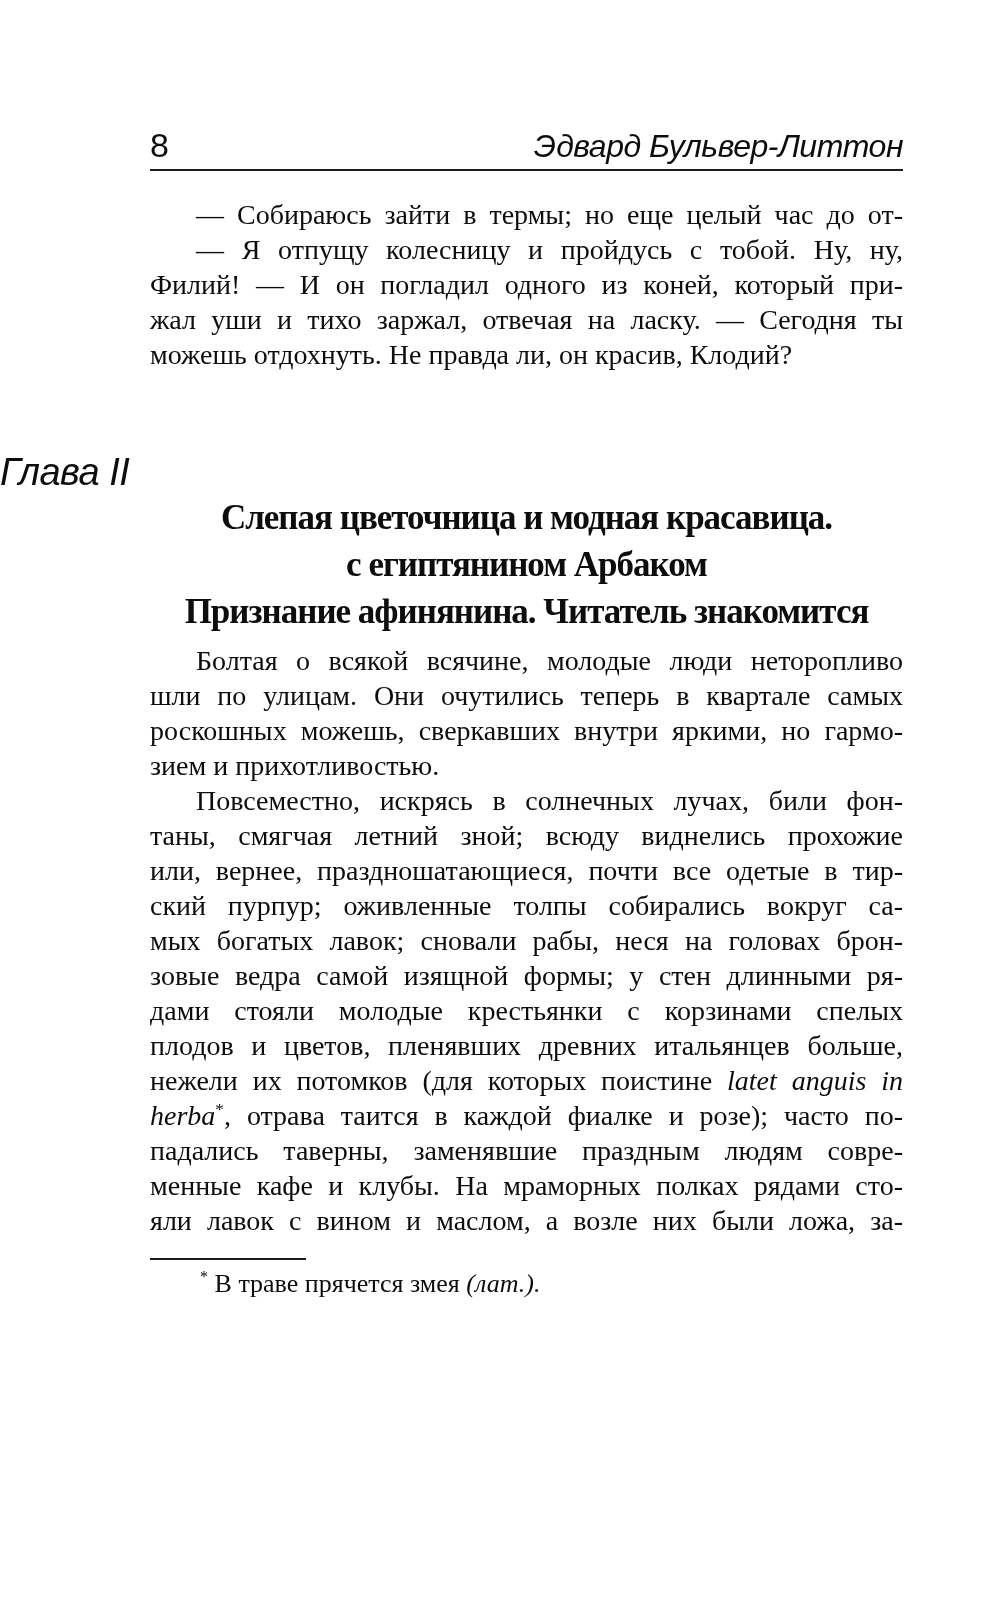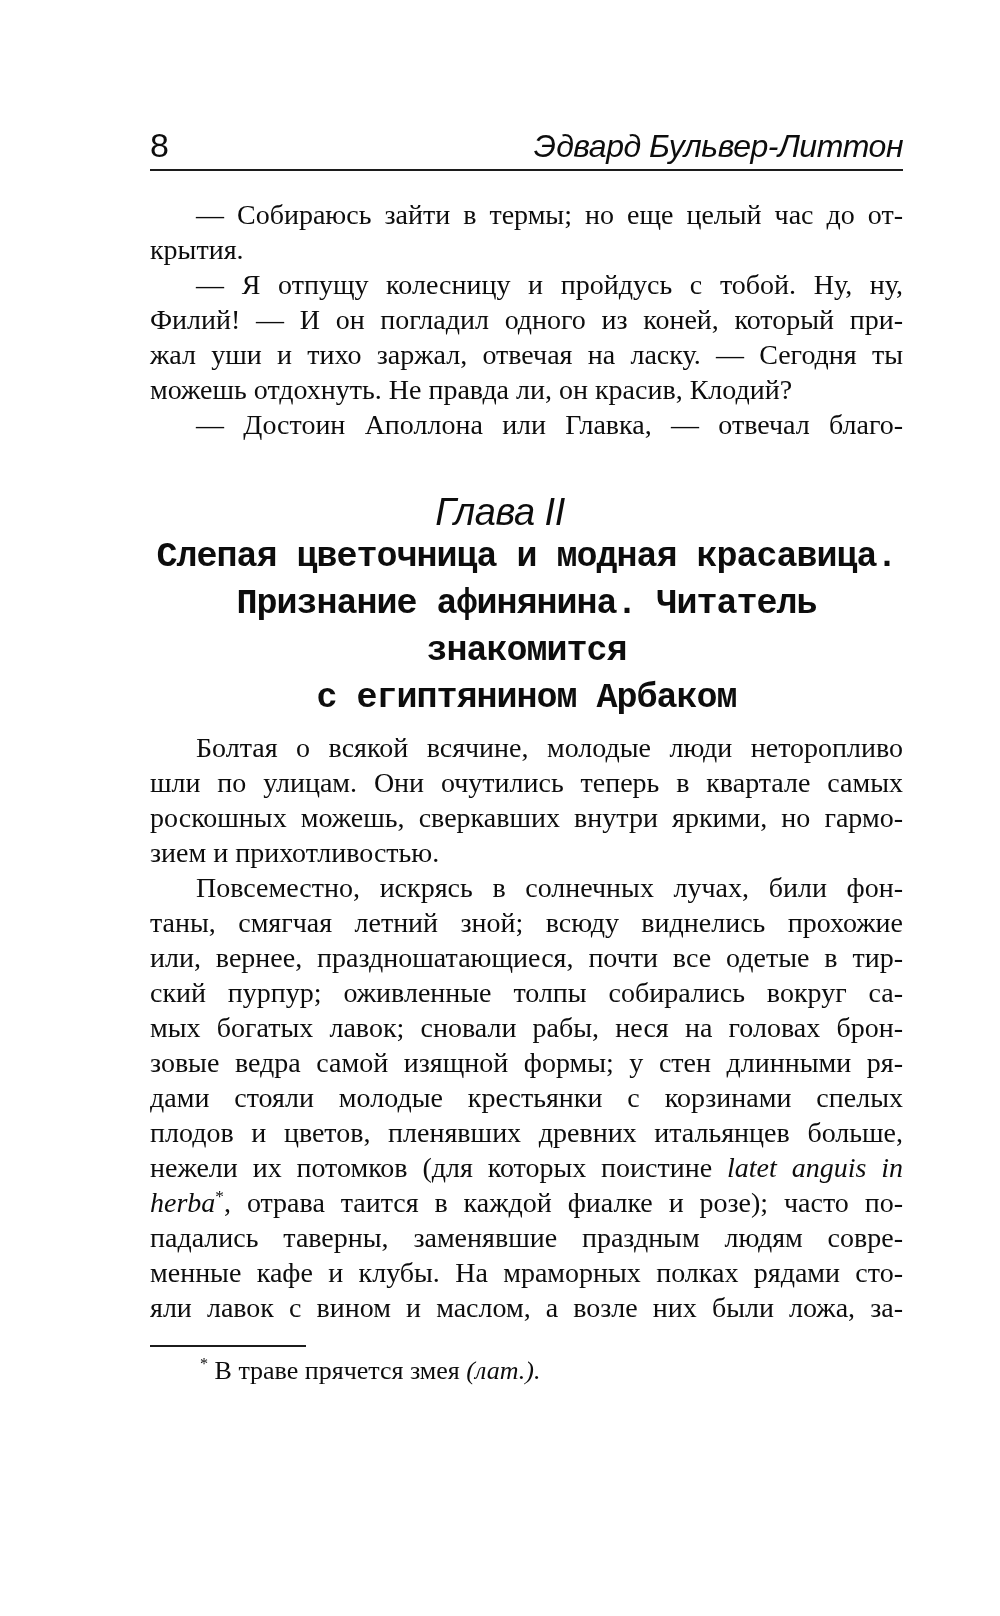--- a/index.html
+++ b/index.html
@@ -48,32 +48,32 @@
   }
   .line.plain {
     text-align: left;
     text-align-last: left;
   }
   .line.indent { padding-left: 46px; }
   .seg-i { font-style: italic; }
   .seg-sup { font-size: 62%; vertical-align: super; line-height: 0; }
   
   .chapter-label {
-    margin-top: 48px;
-    text-align: center;
+    margin-top: 78px;
+    text-align: left;
     font-family: "Liberation Sans", "DejaVu Sans", sans-serif;
     font-style: italic;
     font-size: 38px;
     line-height: 44px;
     letter-spacing: -0.5px;
   }
   .chapter-title {
     margin: 0 97px 0 150px;
     text-align: center;
-    font-family: Liberation Mono, monospace;
+    font-family: Liberation Serif, serif;
     font-weight: bold;
     font-size: 35px;
     line-height: 47px;
     letter-spacing: -1px;
   }
   
   .footnote-rule {
     margin: 20px 0 0 150px;
     width: 156px;
     border-top: 2px solid #1c1c1c;
@@ -92,39 +92,37 @@
 <div class="page">
 
   <div class="header">
     <span class="pagenum">8</span>
     <span class="running">Эдвард Бульвер-Литтон</span>
   </div>
 
   <div class="bodytext top">
       <div>
         <div class="line indent"><span class="">— Собираюсь зайти в термы; но еще целый час до от-</span></div>
-        <div class="line plain"><span class="">крытия.</span></div>
       </div>
       <div>
         <div class="line indent"><span class="">— Я отпущу колесницу и пройдусь с тобой. Ну, ну,</span></div>
         <div class="line"><span class="">Филий! — И он погладил одного из коней, который при-</span></div>
         <div class="line"><span class="">жал уши и тихо заржал, отвечая на ласку. — Сегодня ты</span></div>
         <div class="line plain"><span class="">можешь отдохнуть. Не правда ли, он красив, Клодий?</span></div>
       </div>
       <div>
-        <div class="line indent"><span class="">— Достоин Аполлона или Главка, — отвечал благо-</span></div>
       </div>
     </div>
 
   <div class="chapter-label">Глава II</div>
 
   <div class="chapter-title">
       <div>Слепая цветочница и модная красавица.</div>
+      <div>с египтянином Арбаком</div>
       <div>Признание афинянина. Читатель знакомится</div>
-      <div>с египтянином Арбаком</div>
     </div>
 
   <div class="bodytext main">
       <div>
         <div class="line indent"><span class="">Болтая о всякой всячине, молодые люди неторопливо</span></div>
         <div class="line"><span class="">шли по улицам. Они очутились теперь в квартале самых</span></div>
         <div class="line"><span class="">роскошных можешь, сверкавших внутри яркими, но гармо-</span></div>
         <div class="line plain"><span class="">зием и прихотливостью.</span></div>
       </div>
       <div>

